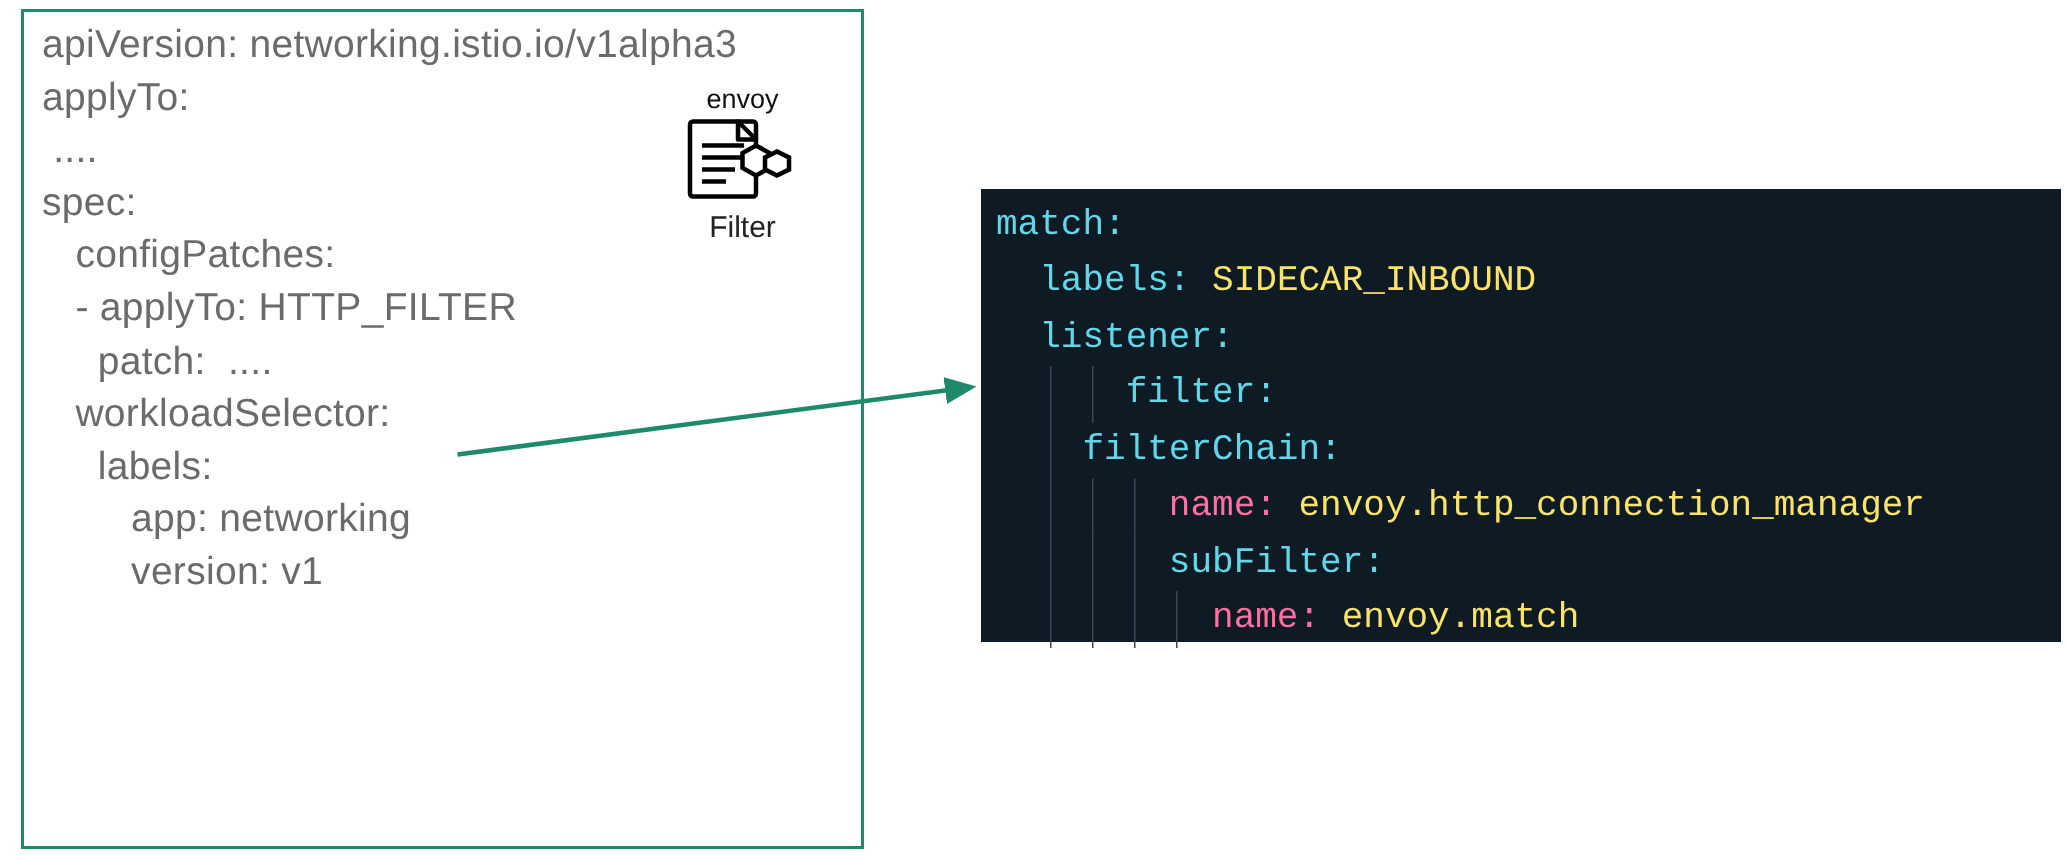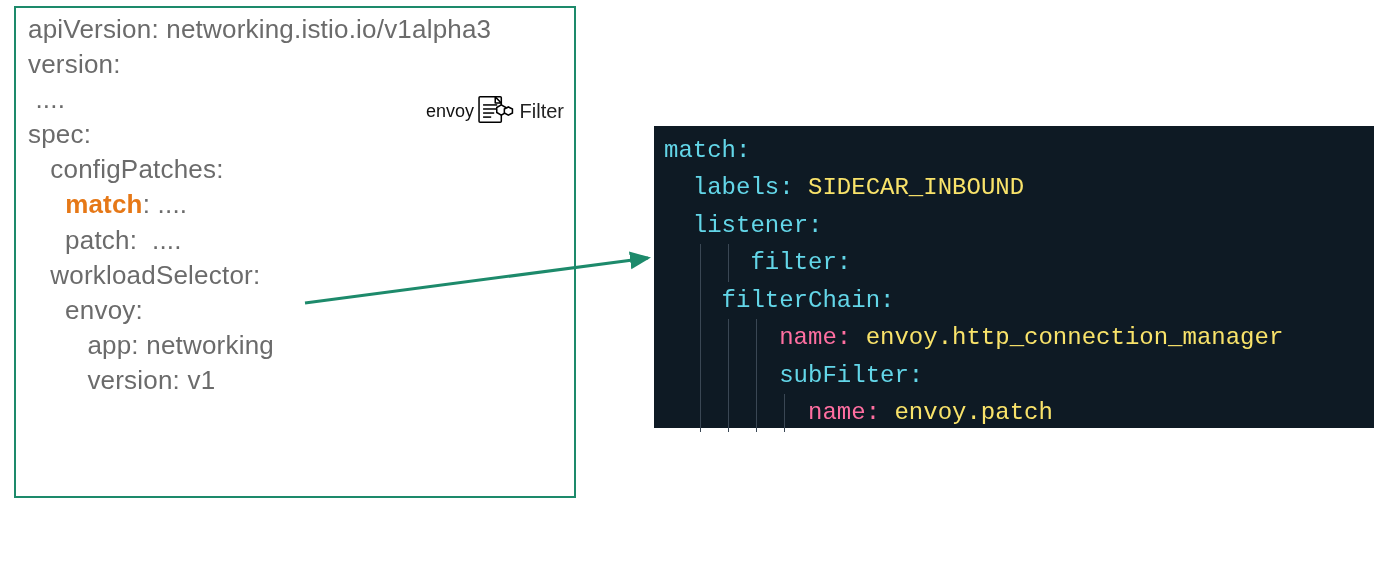--- a/index.html
+++ b/index.html
@@ -11,21 +11,21 @@
     font-family: "Segoe UI", "Helvetica Neue", Arial, sans-serif;
     position: relative;
     overflow: hidden;
   }
 
   .yaml-box {
     position: absolute;
     left: 14px;
     top: 6px;
     width: 562px;
-    height: 492px;
+    height: 560px;
     border: 2px solid #1d8a6b;
     box-sizing: border-box;
     padding: 4px 12px 0 12px;
   }
 
   .yaml-line {
     font-size: 26px;
     color: #6b6b6b;
     line-height: 1.35;
     white-space: pre;
@@ -36,21 +36,21 @@
   .yaml-line .orange { color: #e67817; font-weight: 700; }
 
   .filter-badge {
     position: absolute;
     left: 410px;
     top: 40px;
     width: 138px;
     height: 124px;
     background: #ffffff;
     display: flex;
-    flex-direction: row;
+    flex-direction: column;
     align-items: center;
     justify-content: center;
     gap: 2px;
   }
   .filter-badge svg { display: block; }
   .filter-badge .caption {
     font-size: 20px;
     color: #222;
     margin-top: 2px;
   }
@@ -92,28 +92,28 @@
     width: 1378px;
     height: 570px;
     pointer-events: none;
   }
 </style>
 </head>
 <body>
 
 <div class="yaml-box">
   <div class="yaml-line">apiVersion: networking.istio.io/v1alpha3</div>
-  <div class="yaml-line">version:</div>
+  <div class="yaml-line">applyTo:</div>
   <div class="yaml-line"> ....</div>
   <div class="yaml-line">spec:</div>
   <div class="yaml-line">   configPatches:</div>
-  <div class="yaml-line">     <span class="orange">match</span><span class="dim">: ....</span></div>
+  <div class="yaml-line">   - applyTo: HTTP_FILTER</div>
   <div class="yaml-line">     patch:  ....</div>
   <div class="yaml-line">   workloadSelector:</div>
-  <div class="yaml-line">     envoy:</div>
+  <div class="yaml-line">     labels:</div>
   <div class="yaml-line">        app: networking</div>
   <div class="yaml-line">        version: v1</div>
 
   <div class="filter-badge">
     <div style="font-size:18px;color:#111;align-self:center;margin-bottom:-2px;">envoy</div>
     <svg width="82" height="60" viewBox="0 0 82 60">
 
       <rect x="6" y="4" width="44" height="50" rx="2" fill="#fff" stroke="#000" stroke-width="3"></rect>
       <polyline points="38,4 50,4 50,16" fill="none"></polyline>
       <path d="M38 4 L50 16 L38 16 Z" fill="#fff" stroke="#000" stroke-width="3" stroke-linejoin="round"></path>
@@ -140,21 +140,21 @@
   <div class="cl">  <span class="key">listener</span><span class="colon">:</span></div>
 
   <div class="cl"><span class="guide" style="left:36px;"></span><span class="guide" style="left:64px;"></span>      <span class="key">filter</span><span class="colon">:</span></div>
 
   <div class="cl"><span class="guide" style="left:36px;"></span>    <span class="key">filterChain</span><span class="colon">:</span></div>
 
   <div class="cl"><span class="guide" style="left:36px;"></span><span class="guide" style="left:64px;"></span><span class="guide" style="left:92px;"></span>        <span class="prop">name</span><span class="prop">:</span> <span class="val">envoy.http_connection_manager</span></div>
 
   <div class="cl"><span class="guide" style="left:36px;"></span><span class="guide" style="left:64px;"></span><span class="guide" style="left:92px;"></span>        <span class="key">subFilter</span><span class="colon">:</span></div>
 
-  <div class="cl"><span class="guide" style="left:36px;"></span><span class="guide" style="left:64px;"></span><span class="guide" style="left:92px;"></span><span class="guide" style="left:120px;"></span>          <span class="prop">name</span><span class="prop">:</span> <span class="val">envoy.patch</span></div>
+  <div class="cl"><span class="guide" style="left:36px;"></span><span class="guide" style="left:64px;"></span><span class="guide" style="left:92px;"></span><span class="guide" style="left:120px;"></span>          <span class="prop">name</span><span class="prop">:</span> <span class="val">envoy.match</span></div>
 </div>
 
 <svg class="arrow-svg" viewBox="0 0 1378 570">
   <defs>
     <marker id="arrowhead" markerWidth="8" markerHeight="8" refX="6" refY="3" orient="auto">
       <path d="M0,0 L7,3 L0,6 Z" fill="#1d8a6b"></path>
     </marker>
   </defs>
   <line x1="305" y1="303" x2="648" y2="258" stroke="#1d8a6b" stroke-width="3" marker-end="url(#arrowhead)"></line>
 </svg>

